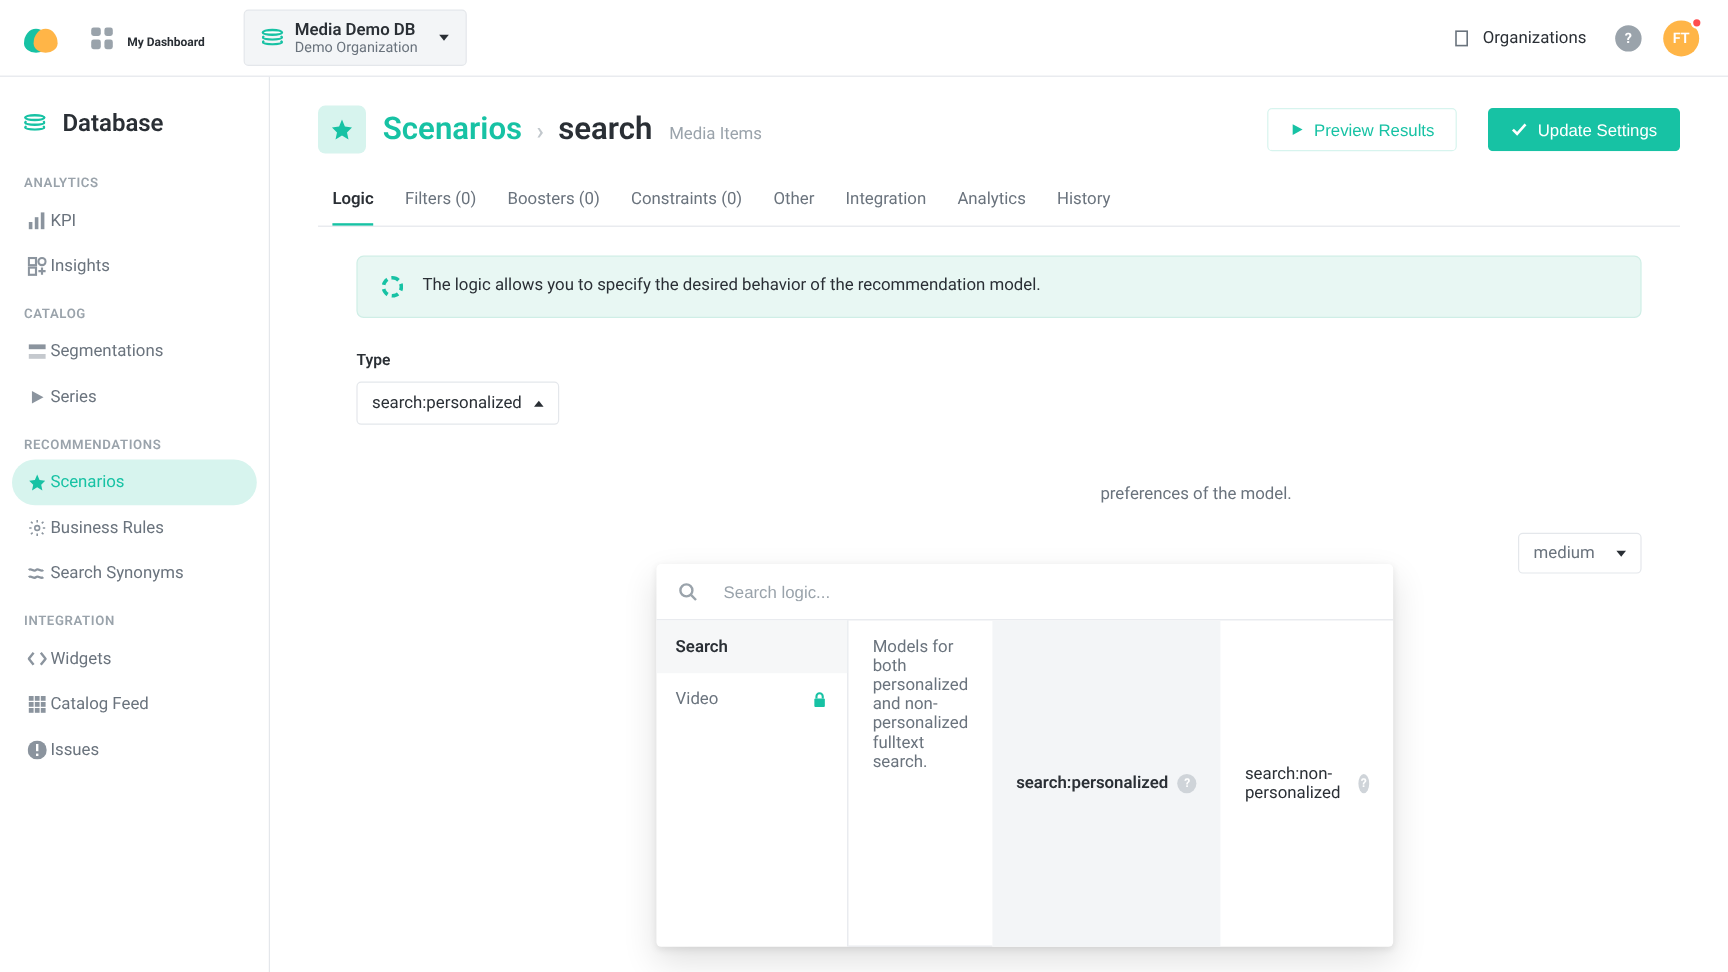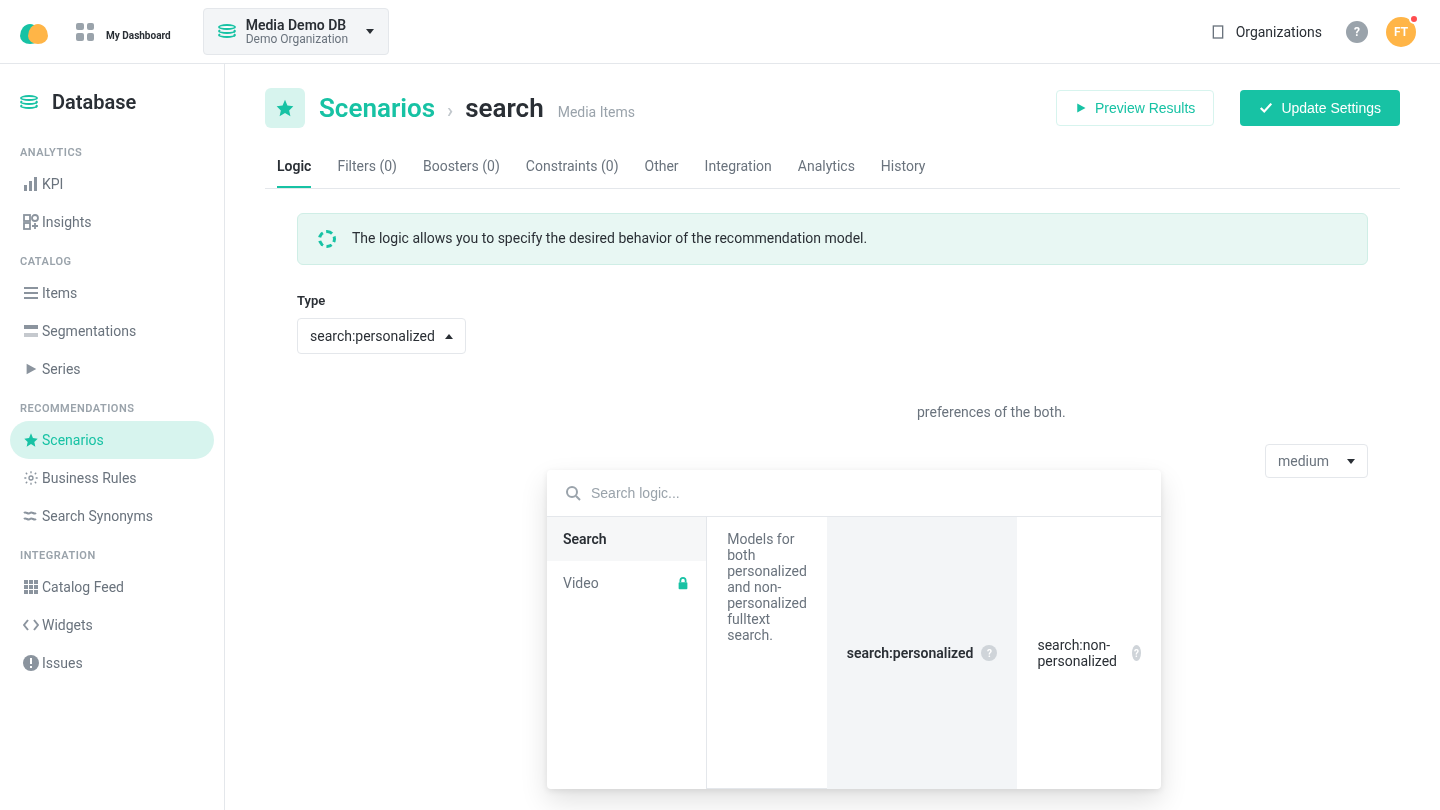--- a/index.html
+++ b/index.html
@@ -91,21 +91,21 @@
   .select{display:inline-flex;align-items:center;gap:10px;border:1px solid var(--border);border-radius:4px;padding:9px 12px;background:#fff;cursor:pointer;color:var(--text);}
   .select .caret-up{width:0;height:0;border-left:4px solid transparent;border-right:4px solid transparent;border-bottom:5px solid var(--text);}
 
   .desc-right{color:var(--muted);font-size:14px;margin-top:50px;margin-left:620px;}
 
   .row-right{display:flex;justify-content:flex-end;margin:0 32px;}
   .small-select{display:inline-flex;align-items:center;gap:8px;border:1px solid var(--border);border-radius:4px;padding:8px 12px;font-size:14px;color:var(--muted);background:#fff;cursor:pointer;}
 
   
   .dropdown{position:absolute;left:322px;top:406px;width:614px;background:#fff;border-radius:4px;box-shadow:0 12px 28px rgba(0,0,0,.12),0 2px 6px rgba(0,0,0,.08);overflow:hidden;z-index:50;}
-  .dd-search{display:flex;align-items:center;gap:8px;padding:14px 18px;border-bottom:1px solid var(--border);}
+  .dd-search{display:flex;align-items:center;gap:20px;padding:14px 18px;border-bottom:1px solid var(--border);}
   .dd-search input{border:none;outline:none;font-size:14px;flex:1;color:var(--text);}
   .dd-search input::placeholder{color:var(--light);}
   .dd-body{display:flex;height:272px;}
   .dd-cats{width:190px;border-right:1px solid var(--border);}
   .dd-cat{display:flex;align-items:center;justify-content:space-between;padding:14px 16px;font-size:14px;color:var(--muted);cursor:pointer;}
   .dd-cat.selected{background:#f6f7f8;color:var(--text);font-weight:600;}
   .lock{color:var(--teal);}
   .dd-right{flex:1;display:flex;flex-direction:row;}
   .dd-help{padding:14px 20px;border-bottom:1px solid var(--border);color:var(--muted);font-size:14px;}
   .dd-opt{display:flex;align-items:center;gap:8px;padding:10px 20px;font-size:14px;color:var(--text);cursor:pointer;}
@@ -200,30 +200,20 @@
             <circle cx="12" cy="4" r="3"></circle>
             <path d="M9 12h6M12 9v6"></path>
           </svg>
         </span>
       <span>Insights</span>
     </div>
 
     <div class="sb-group">CATALOG</div>
     <div class="sb-item">
       <span class="icon">
-          <svg width="16" height="16" viewBox="0 0 16 16" fill="none" stroke="currentColor" stroke-width="2">
-            <line x1="1" y1="3" x2="15" y2="3"></line>
-            <line x1="1" y1="8" x2="15" y2="8"></line>
-            <line x1="1" y1="13" x2="15" y2="13"></line>
-          </svg>
-        </span>
-      <span>Items</span>
-    </div>
-    <div class="sb-item">
-      <span class="icon">
           <svg width="16" height="16" viewBox="0 0 16 16" fill="currentColor">
             <rect x="1" y="2" width="14" height="4"></rect>
             <rect x="1" y="10" width="14" height="4" opacity=".5"></rect>
           </svg>
         </span>
       <span>Segmentations</span>
     </div>
     <div class="sb-item">
       <span class="icon">
           <svg width="14" height="14" viewBox="0 0 16 16" fill="currentColor">
@@ -254,46 +244,46 @@
     <div class="sb-item">
       <span class="icon">
           <svg width="16" height="16" viewBox="0 0 16 16" fill="none" stroke="currentColor" stroke-width="2">
             <path d="M1 5c2-2 4 2 6 0s4 2 6 0M1 11c2-2 4 2 6 0s4 2 6 0"></path>
           </svg>
         </span>
       <span>Search Synonyms</span>
     </div>
 
     <div class="sb-group">INTEGRATION</div>
+    <div class="sb-item">
+      <span class="icon">
+          <svg width="16" height="16" viewBox="0 0 16 16" fill="none" stroke="currentColor" stroke-width="2">
+            <path d="M5 3L1 8l4 5M11 3l4 5-4 5"></path>
+          </svg>
+        </span>
+      <span>Widgets</span>
+    </div>
     <div class="sb-item">
       <span class="icon">
           <svg width="16" height="16" viewBox="0 0 16 16" fill="currentColor">
             <rect x="1" y="1" width="4" height="4"></rect>
             <rect x="6" y="1" width="4" height="4"></rect>
             <rect x="11" y="1" width="4" height="4"></rect>
             <rect x="1" y="6" width="4" height="4"></rect>
             <rect x="6" y="6" width="4" height="4"></rect>
             <rect x="11" y="6" width="4" height="4"></rect>
             <rect x="1" y="11" width="4" height="4"></rect>
             <rect x="6" y="11" width="4" height="4"></rect>
             <rect x="11" y="11" width="4" height="4"></rect>
           </svg>
         </span>
       <span>Catalog Feed</span>
     </div>
     <div class="sb-item">
       <span class="icon">
-          <svg width="16" height="16" viewBox="0 0 16 16" fill="none" stroke="currentColor" stroke-width="2">
-            <path d="M5 3L1 8l4 5M11 3l4 5-4 5"></path>
-          </svg>
-        </span>
-      <span>Widgets</span>
-    </div>
-    <div class="sb-item">
-      <span class="icon">
           <svg width="16" height="16" viewBox="0 0 16 16" fill="currentColor">
             <circle cx="8" cy="8" r="8"></circle>
             <rect x="7" y="3" width="2" height="6" fill="#fff"></rect>
             <rect x="7" y="11" width="2" height="2" fill="#fff"></rect>
           </svg>
         </span>
       <span>Issues</span>
     </div>
   </aside>
 
@@ -340,21 +330,21 @@
       <span class="ring"></span>
       <span>The logic allows you to specify the desired behavior of the recommendation model.</span>
     </div>
 
     <div class="section">
       <div class="field-label">Type</div>
       <div class="select">
         <span>search:personalized</span>
         <span class="caret-up"></span>
       </div>
-      <div class="desc-right">preferences of the both.</div>
+      <div class="desc-right">preferences of the model.</div>
     </div>
 
     <div class="row-right">
       <div class="small-select">
         <span>medium</span>
         <span class="caret"></span>
       </div>
     </div>
 
     <div class="dropdown">

